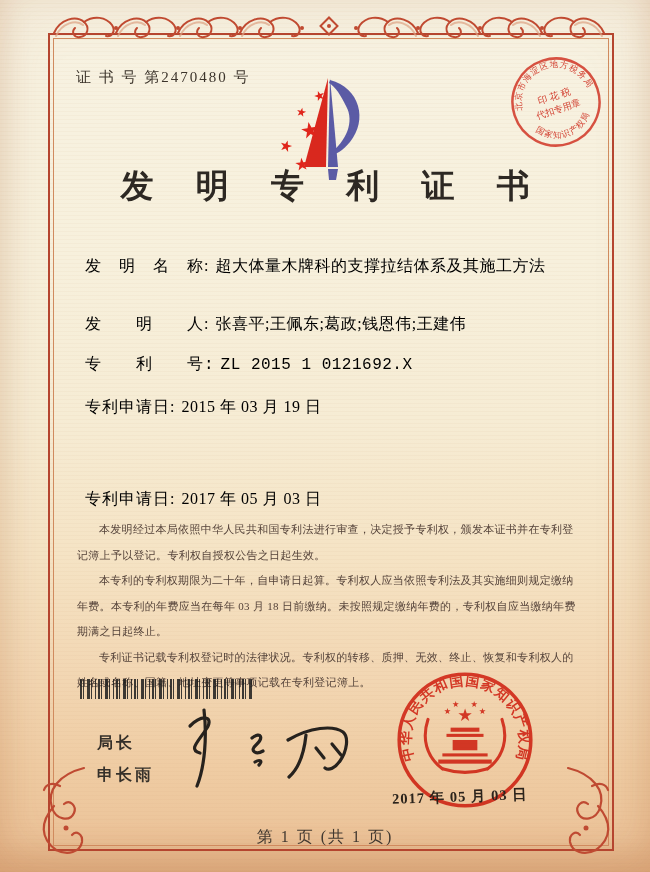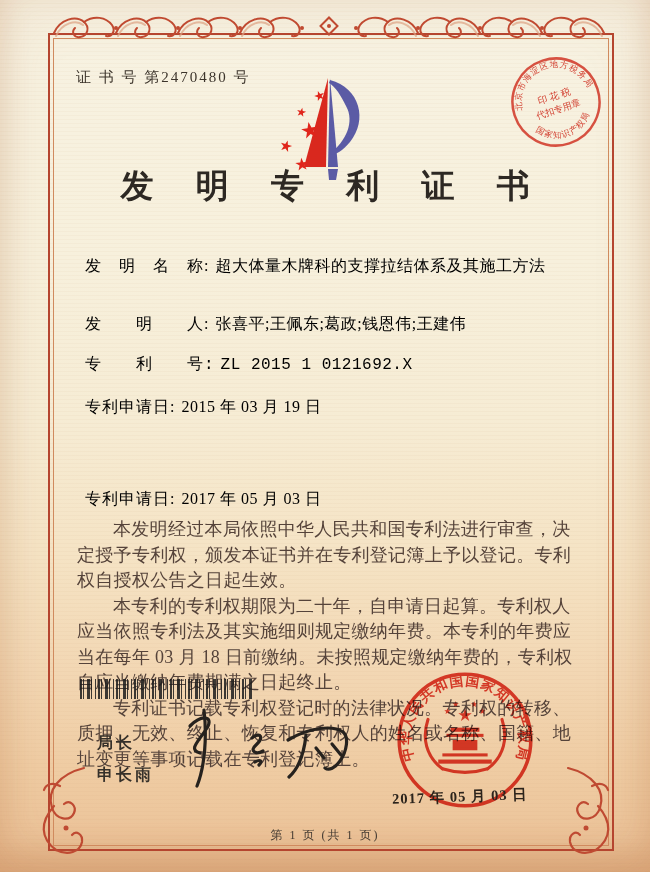--- a/index.html
+++ b/index.html
@@ -16,25 +16,25 @@
   
   .frame{position:absolute;left:48px;top:33px;width:562px;height:814px;border:2px solid #b5452f;z-index:1;}
   .frame .inner{position:absolute;left:3px;top:3px;right:3px;bottom:3px;border:1px solid #d08a5e;}
   
   .certno{left:76px;top:68px;font-size:15px;letter-spacing:2px;color:#3c342b;z-index:3;}
   .title{left:0;right:0;top:164px;text-align:center;font-size:33px;font-weight:bold;
          letter-spacing:17px;text-indent:17px;color:#2d2823;z-index:3;}
   .frow{position:absolute;left:85px;right:58px;white-space:nowrap;}
   .frow .lab{letter-spacing:1px;}
   .frow .val{margin-left:6px;letter-spacing:.5px;}
-  .paras{left:77px;top:517px;width:500px;z-index:3;font-size:18px;line-height:25.5px;color:#55433a;}
+  .paras{left:77px;top:517px;width:500px;z-index:3;font-size:11px;line-height:25.5px;color:#55433a;}
   .paras p{margin:0;text-indent:2em;letter-spacing:.3px;}
   .signer{left:88px;z-index:3;font-family:"Liberation Sans","DejaVu Sans",sans-serif;
           font-weight:bold;color:#35302a;font-size:16px;letter-spacing:3px;margin-left:9px;}
-  .footer{left:0;right:0;top:827px;text-align:center;font-size:12px;color:#413830;letter-spacing:2px;z-index:3;}
+  .footer{left:0;right:0;top:827px;text-align:center;font-size:16px;color:#413830;letter-spacing:2px;z-index:3;}
   .sealdate{left:392px;top:787px;width:160px;font-size:14.5px;font-weight:bold;color:#2c241c;
             letter-spacing:1px;transform:rotate(-2deg);z-index:5;}
   .seal{mix-blend-mode:multiply;opacity:.95;}
   .orn{z-index:2;}
   svg text{font-family:"Liberation Serif","DejaVu Serif",serif;}
 </style>
 </head>
 <body>
 
 <div id="cert">

